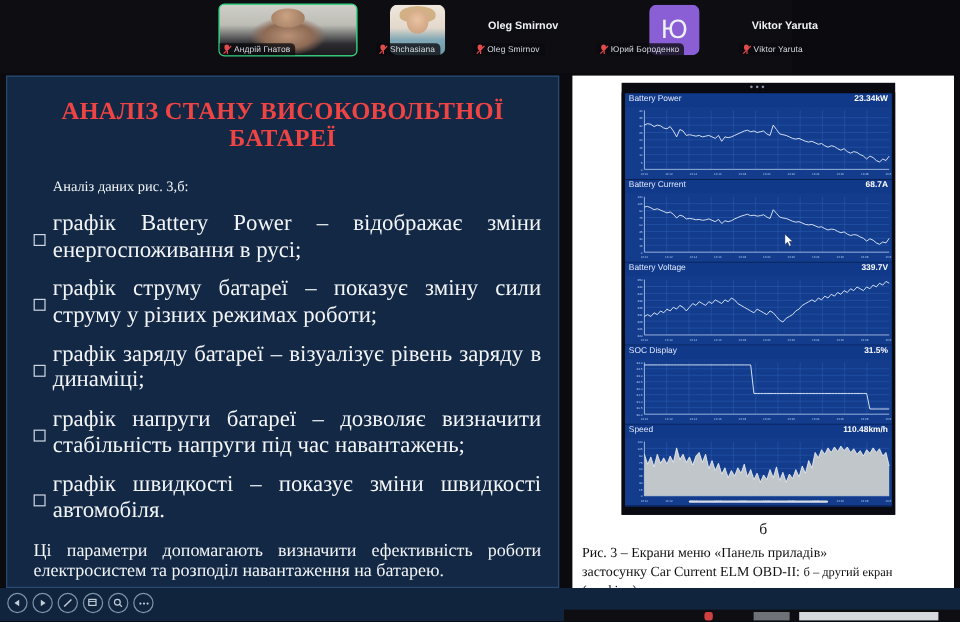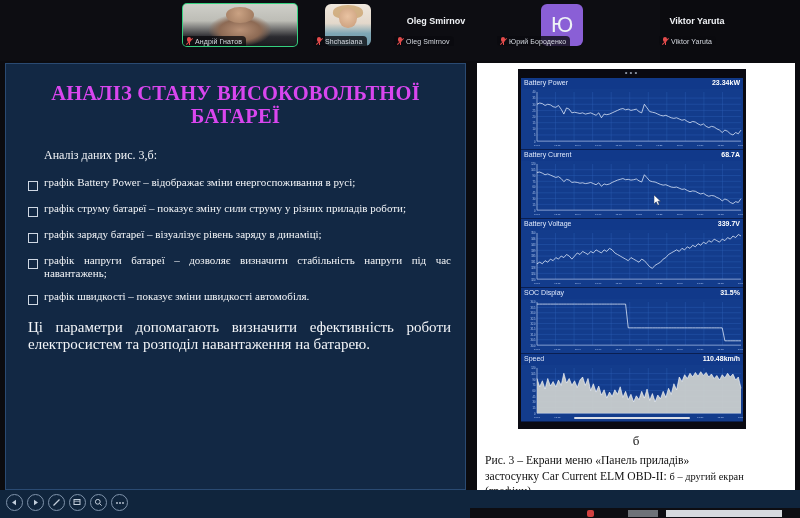--- a/index.html
+++ b/index.html
@@ -33,25 +33,25 @@
   .ph-woman{position:absolute;inset:0;background:
       linear-gradient(180deg,#efe7dd 0%,#e3d8cb 46%,#7fa7b5 70%,#6f98a8 100%);}
   .ph-woman:after{content:"";position:absolute;left:30%;top:10%;width:40%;height:48%;border-radius:48%;
       background:radial-gradient(circle at 48% 42%,#e9c3a2,#c79a78);}
   .ph-woman:before{content:"";position:absolute;left:18%;top:2%;width:64%;height:34%;border-radius:50% 50% 40% 40%;
       background:#c9a06a;opacity:.75;}
 
   
   .slide{position:absolute;left:5px;top:63px;width:461px;height:427px;background:#122844;
          border:1px solid #2a4a72;box-sizing:border-box;}
-  .slide-title{margin:18px 14px 0 14px;text-align:center;color:#d946ef;
+  .slide-title{margin:18px 14px 0 14px;text-align:center;color:#ef4444;
         font-family:"Liberation Serif",serif;font-weight:bold;font-size:20.5px;letter-spacing:.2px;}
   .slide-body{margin:20px 14px 0 22px;color:#f3f5f8;font-family:"Liberation Serif",serif;}
   .lead{font-size:12px;margin-bottom:13px;padding-left:16px;}
-  .bullet{display:flex;gap:6px;font-size:11px;line-height:1.14;margin-bottom:11px;text-align:justify;}
+  .bullet{display:flex;gap:6px;font-size:19px;line-height:1.14;margin-bottom:11px;text-align:justify;align-items:center;}
   .bullet .box{flex:0 0 auto;width:8px;height:8px;border:1px solid #cfd8e4;margin-top:5px;}
   .bullet .txt{flex:1 1 auto;}
   .para{font-size:15px;line-height:1.14;margin-top:14px;text-align:justify;}
 
   
   .docpane{position:absolute;left:477px;top:63px;width:318px;height:427px;background:#ffffff;}
   .figwrap{position:absolute;left:41px;top:6px;width:228px;height:360px;background:#0a0a12;padding:0;}
   .dots{position:absolute;left:0;right:0;top:-1px;height:9px;display:flex;align-items:center;justify-content:center;
         letter-spacing:2px;color:#8e97a6;font-size:8px;line-height:8px;}
   .phone{position:absolute;left:0;top:8px;width:228px;height:352px;background:#0a0a12;}
@@ -152,21 +152,21 @@
       <div class="namebar" style="left:-44px;">
         <span class="micmute">
             <span class="body"></span>
             <span class="stand"></span>
             <span class="slash"></span>
           </span>
         <span class="nm">Юрий Бороденко</span>
       </div>
     </div>
 
-    <div class="tile" style="left:655px;width:84px;">
+    <div class="tile" style="left:612px;width:84px;">
       <div class="thumb" style="background:transparent;">
         <div class="noVideoName">Viktor Yaruta</div>
       </div>
       <div class="namebar" style="left:4px;">
         <span class="micmute">
             <span class="body"></span>
             <span class="stand"></span>
             <span class="slash"></span>
           </span>
         <span class="nm">Viktor Yaruta</span>
@@ -178,21 +178,21 @@
     <div class="slide-title">АНАЛІЗ СТАНУ ВИСОКОВОЛЬТНОЇ БАТАРЕЇ</div>
     <div class="slide-body">
       <div class="lead">Аналіз даних рис. 3,б:</div>
 
       <div class="bullet">
         <span class="box"></span>
         <span class="txt">графік Battery Power – відображає зміни енергоспоживання в русі;</span>
       </div>
       <div class="bullet">
         <span class="box"></span>
-        <span class="txt">графік струму батареї – показує зміну сили струму у різних приладів роботи;</span>
+        <span class="txt">графік струму батареї – показує зміну сили струму у різних режимах роботи;</span>
       </div>
       <div class="bullet">
         <span class="box"></span>
         <span class="txt">графік заряду батареї – візуалізує рівень заряду в динаміці;</span>
       </div>
       <div class="bullet">
         <span class="box"></span>
         <span class="txt">графік напруги батареї – дозволяє визначити стабільність напруги під час навантажень;</span>
       </div>
       <div class="bullet">

